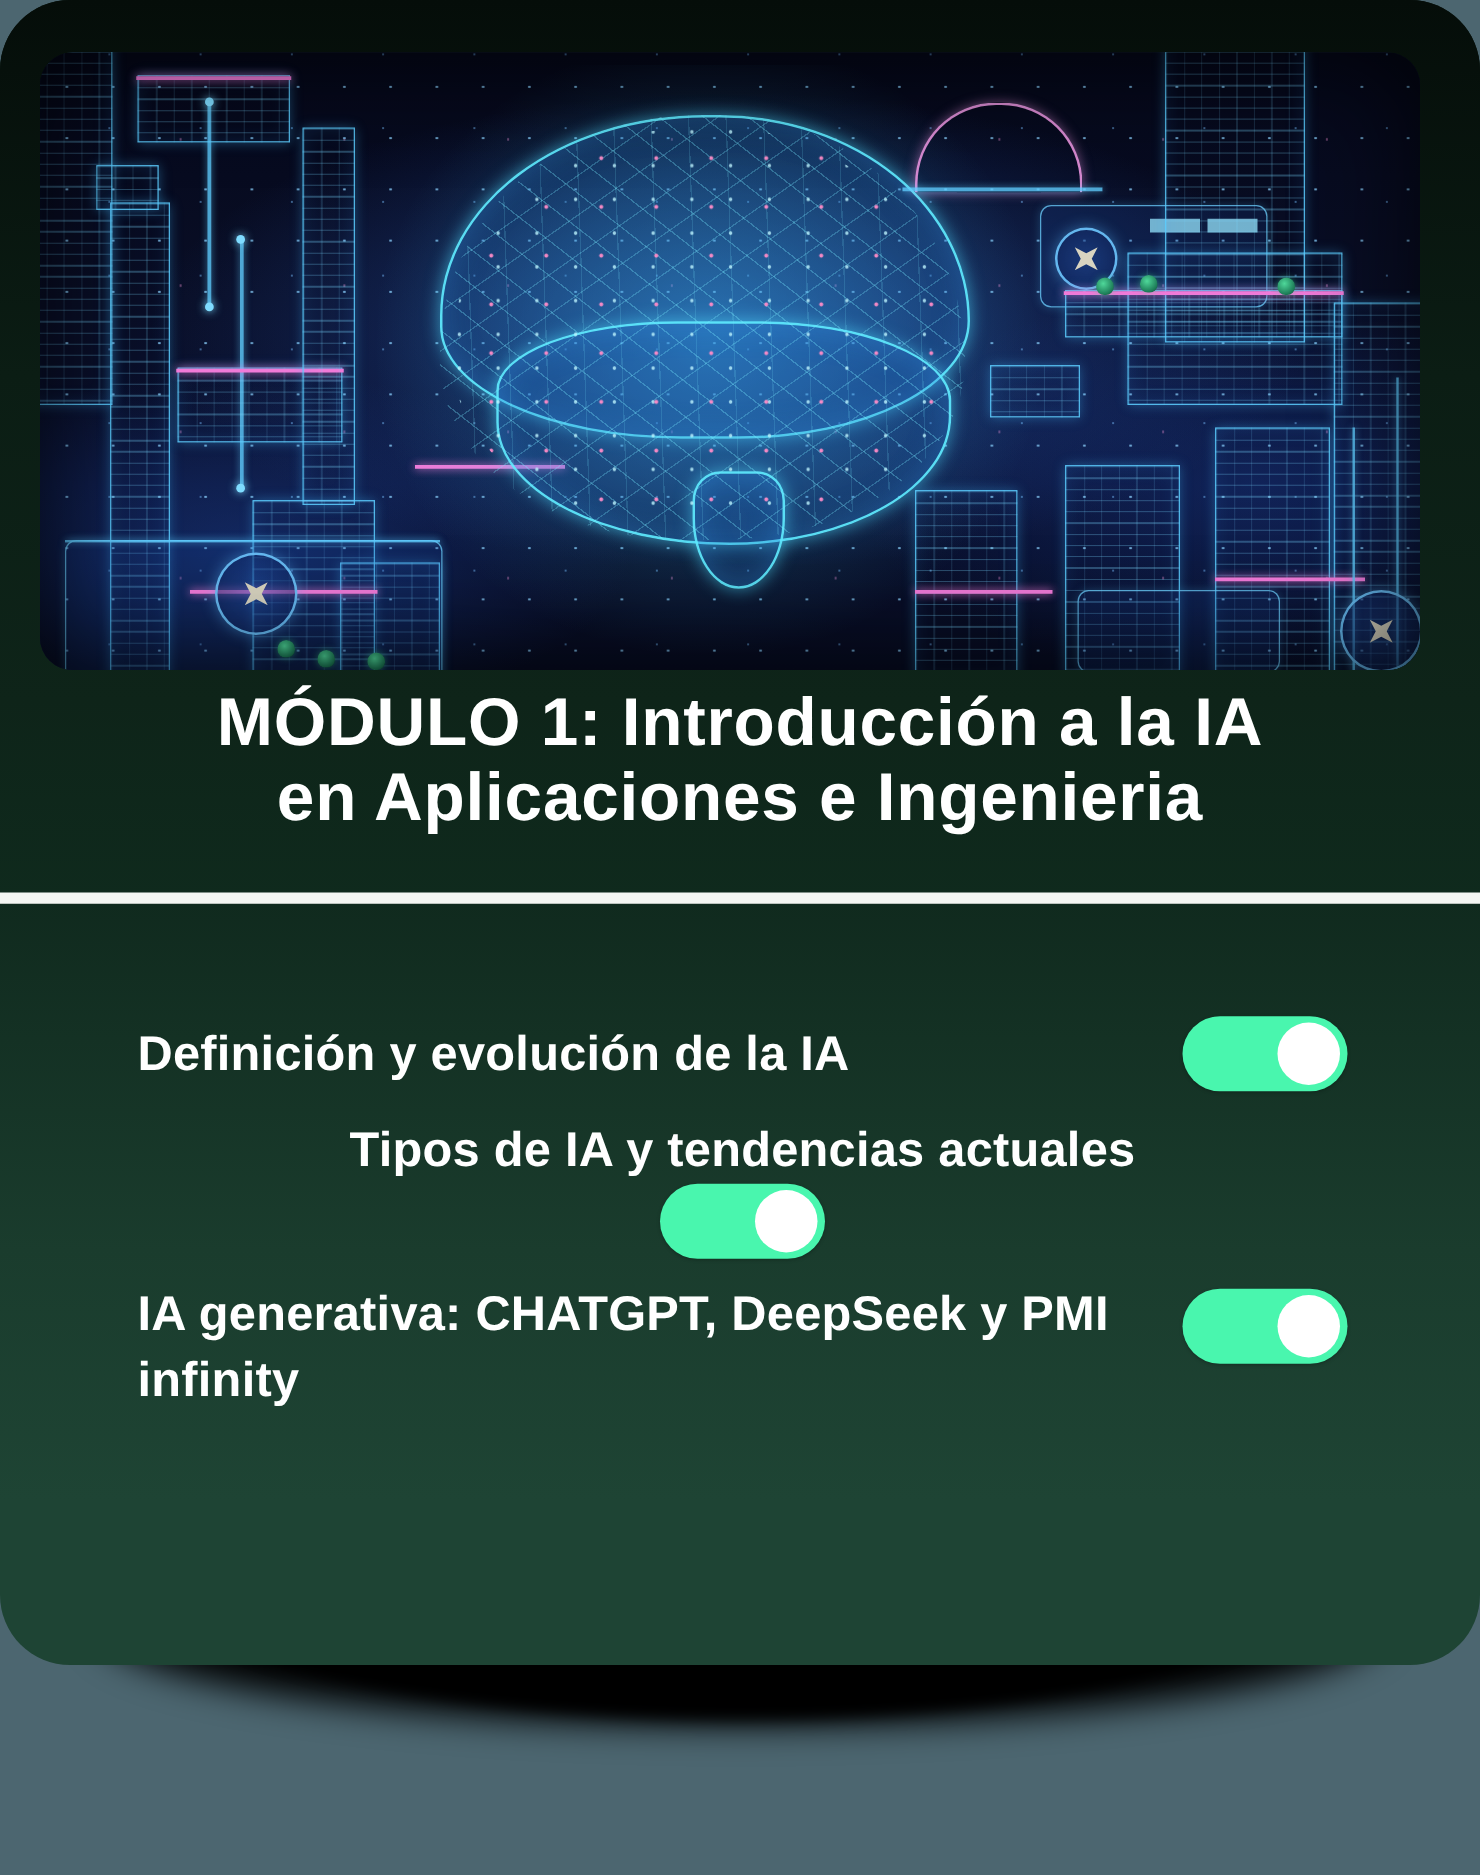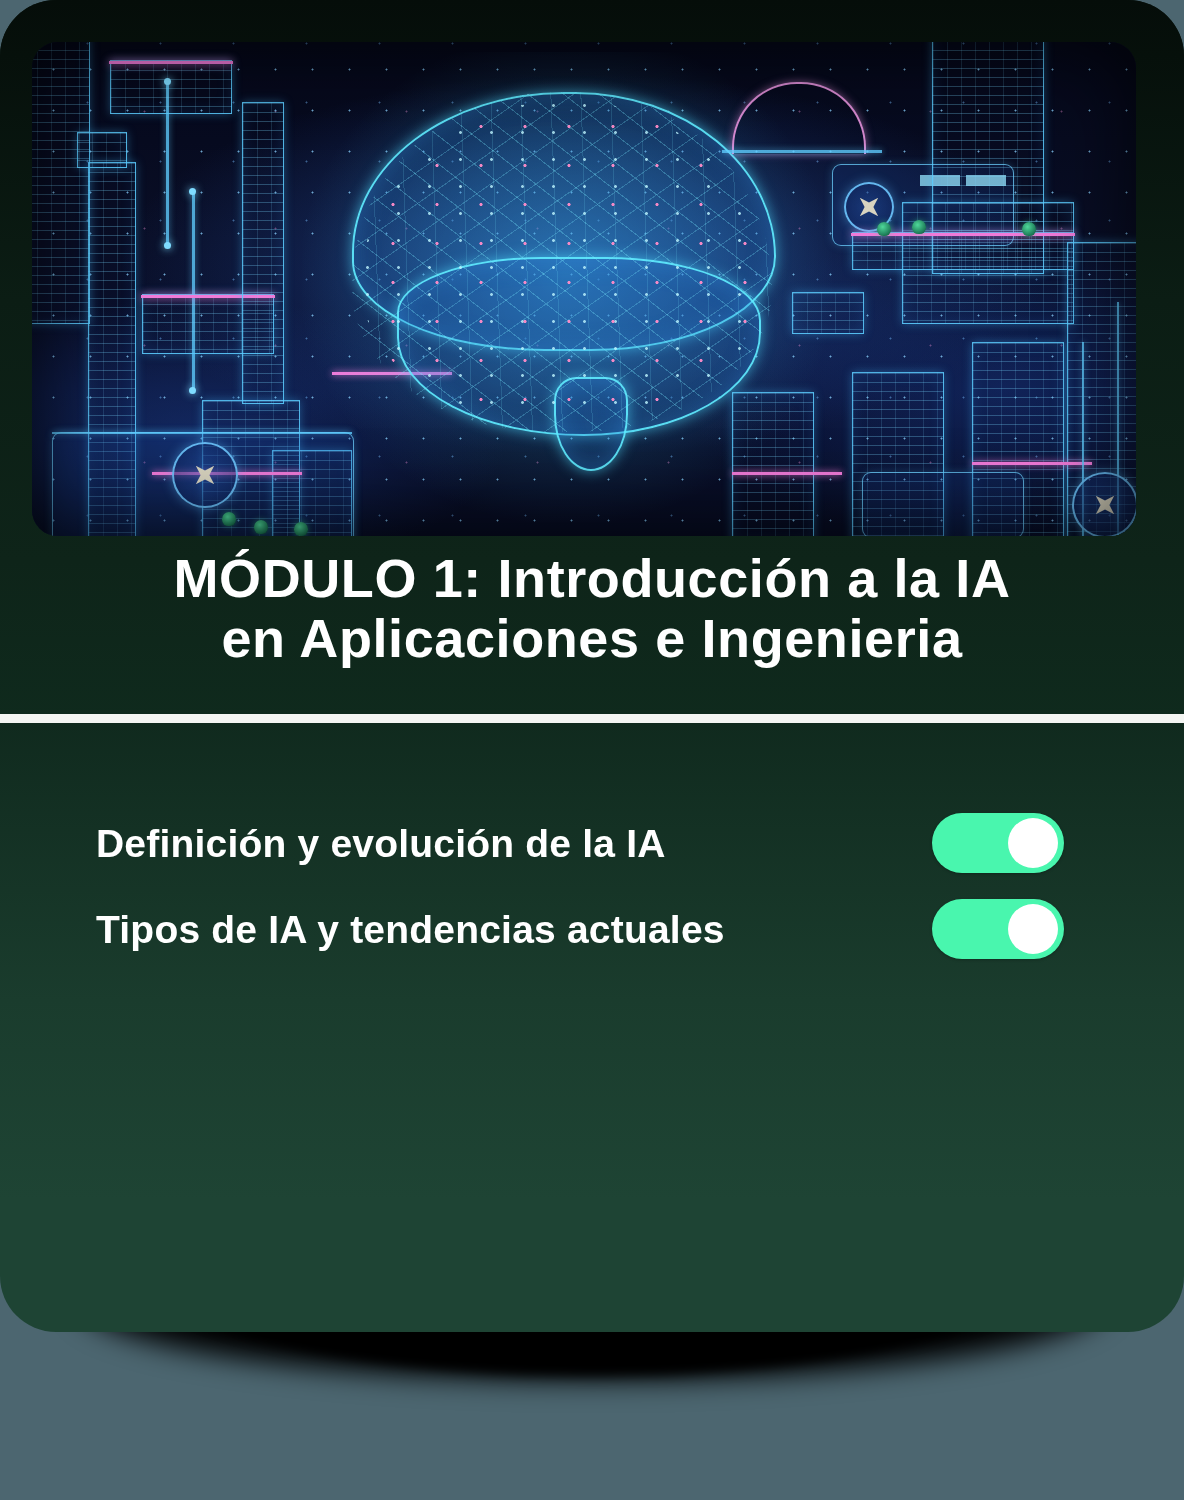--- a/index.html
+++ b/index.html
@@ -235,21 +235,21 @@
     left: 0;
     top: 714px;
     width: 1184px;
     height: 9px;
     background: #f4f6f3;
   }
 
   
   .list {
     position: absolute;
-    left: 96px;
+    left: 110px;
     top: 808px;
     width: 968px;
   }
   .row {
     position: relative;
     display: flex;
     align-items: center;
     justify-content: space-between;
     min-height: 70px;
   }
@@ -273,21 +273,21 @@
   .toggle .knob {
     position: absolute;
     top: 5px;
     right: 6px;
     width: 50px;
     height: 50px;
     border-radius: 50%;
     background: #ffffff;
   }
   .row.r1 { margin-top: 0px; }
-  .row.r2 { margin-top: 16px; }
+  .row.r2 { margin-top: 16px; flex-direction: column; }
   .row.r3 { margin-top: 18px; align-items: flex-start; }
   .row.r3 .toggle { margin-top: 6px; }
   .row.r4 { margin-top: 52px; }
 </style>
 </head>
 <body>
 
 <div class="stage">
 
   <div class="card-shadow"></div>
@@ -377,17 +377,23 @@
         </div>
       </div>
 
       <div class="row r2">
         <div class="row-label">Tipos de IA y tendencias actuales</div>
         <div class="toggle">
           <div class="knob"></div>
         </div>
       </div>
 
+      <div class="row r3">
+        <div class="row-label">IA generativa: CHATGPT, DeepSeek y PMI infinity</div>
+        <div class="toggle">
+          <div class="knob"></div>
+        </div>
+      </div>
 
 
     </div>
   </div>
 </div>
 
 </body></html>

